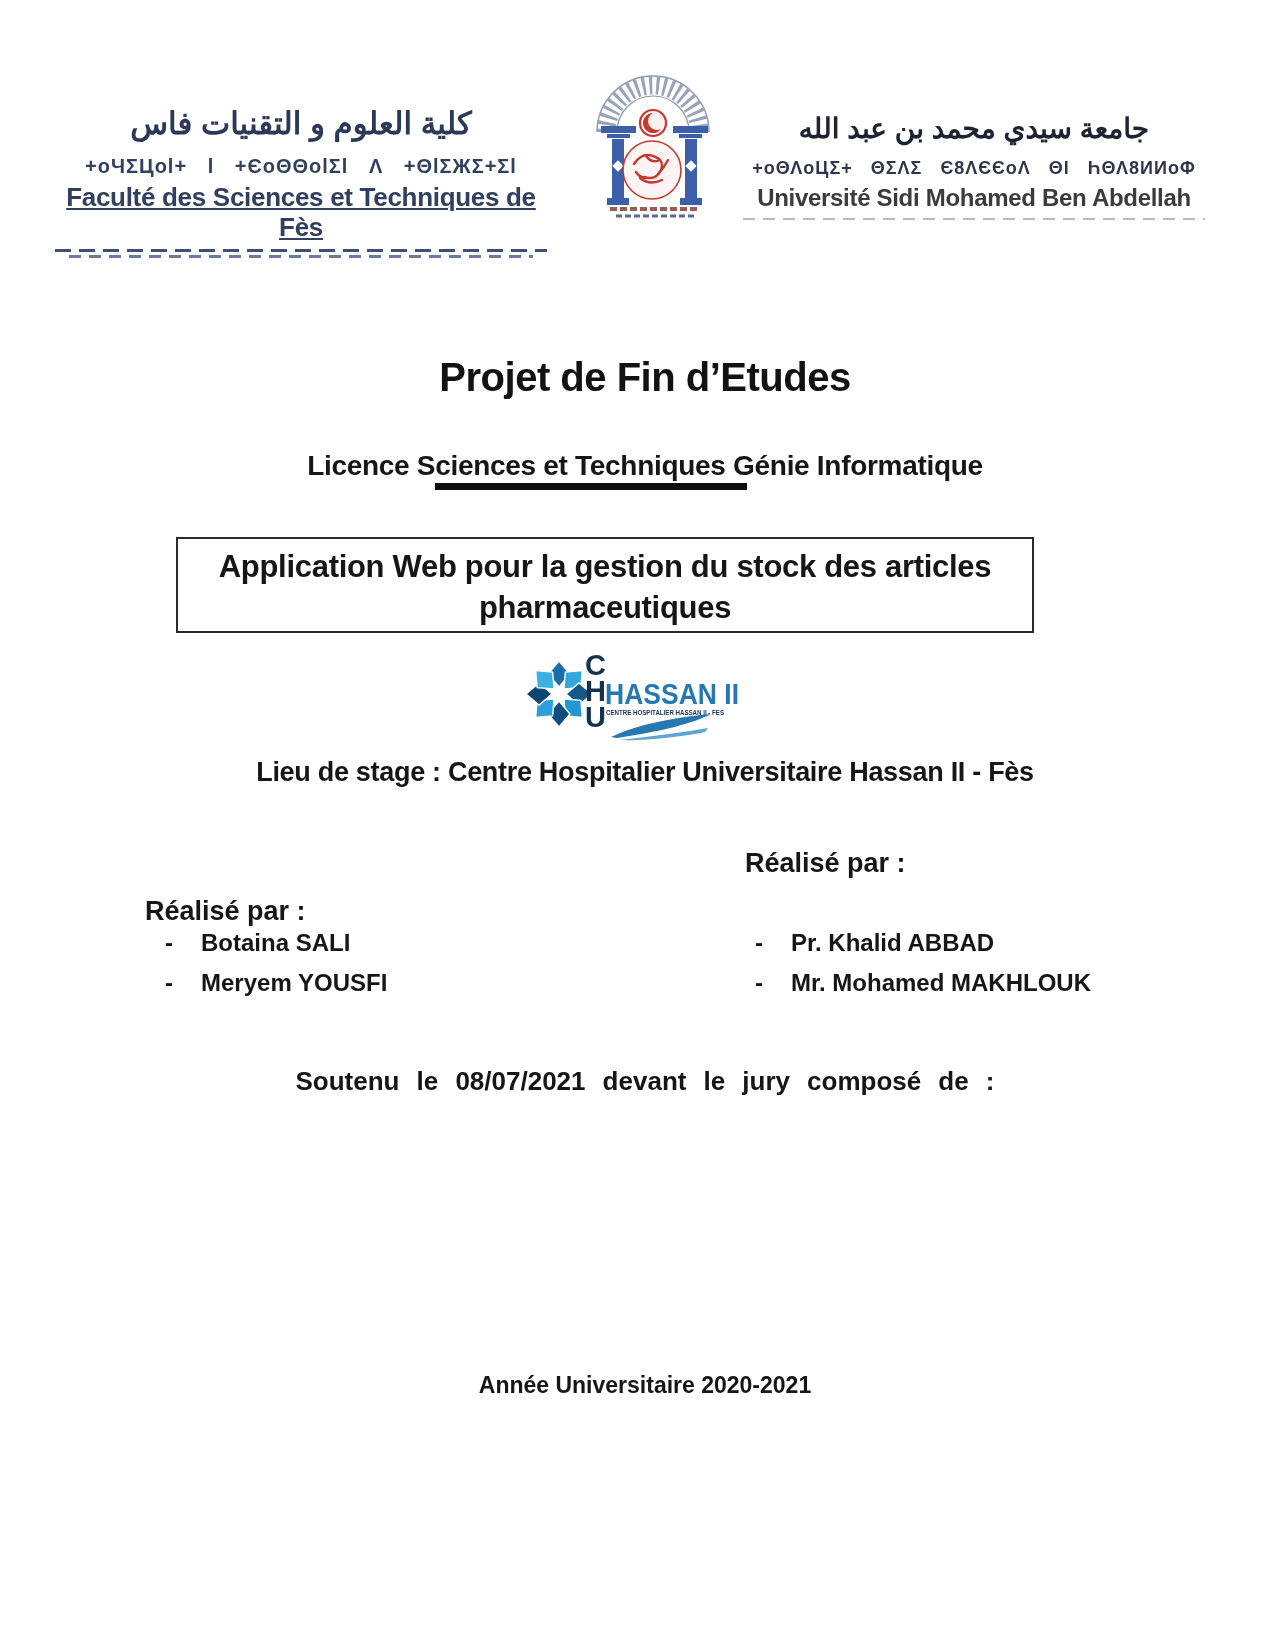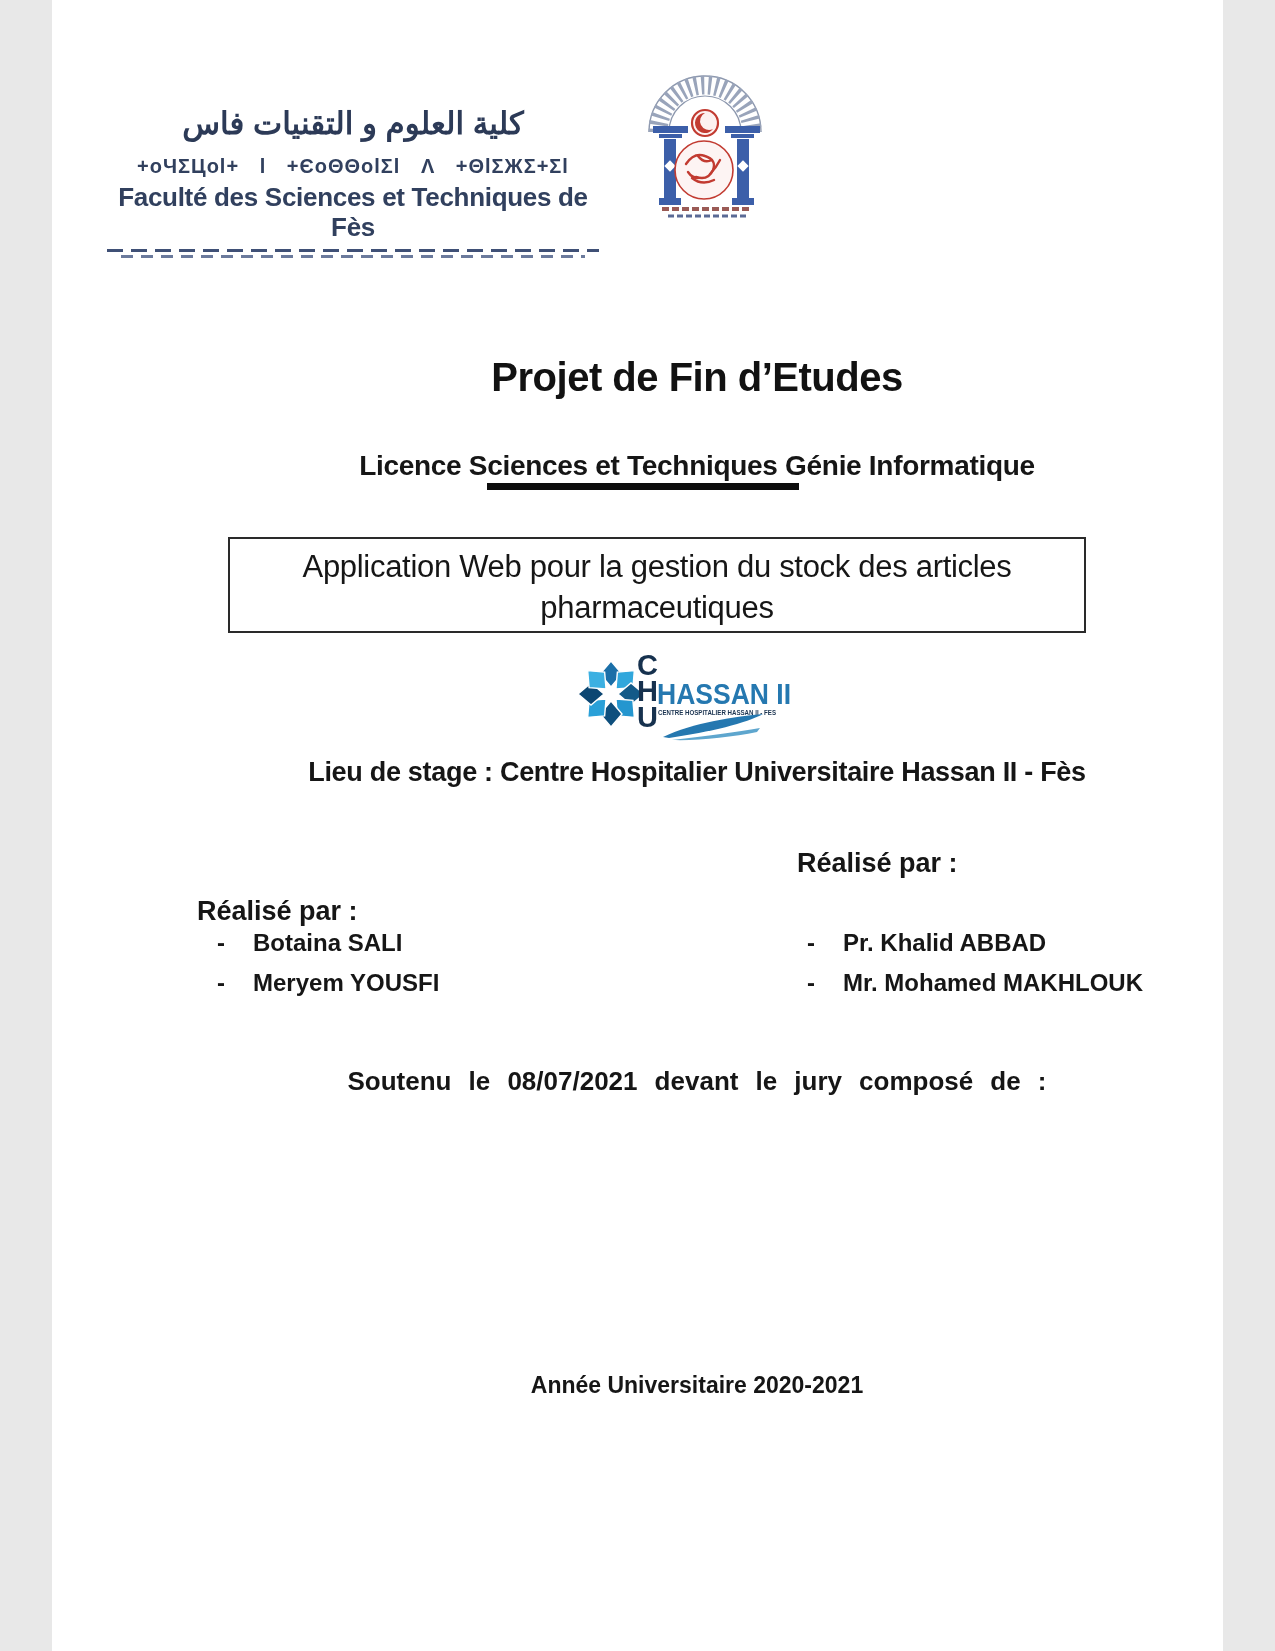--- a/index.html
+++ b/index.html
@@ -1,47 +1,47 @@
 <!DOCTYPE html>
 <html><head>
 <meta charset="utf-8">
 <style>
   html,body{margin:0;padding:0;background:#e8e8e8;}
   .page{
     position:relative;
-    width:1171px;height:1651px;
+    width:1275px;height:1651px;
     background:#ffffff;
     overflow:hidden;
     font-family:"Liberation Sans", sans-serif;
     color:#161616;
     margin:0 auto;
   }
   
   .hdr-left{position:absolute;left:55px;top:106px;width:492px;text-align:center;color:#2c3a57;}
   .hdr-left .ar{font-size:31px;font-weight:bold;line-height:36px;direction:rtl;}
   .hdr-left .tif{font-size:20px;font-weight:bold;letter-spacing:1px;word-spacing:14px;margin-top:12px;line-height:24px;color:#31405e;}
-  .hdr-left .fr{font-size:26px;font-weight:bold;letter-spacing:-0.3px;margin-top:4px;line-height:30px;color:#31405e;}
+  .hdr-left .fr{font-size:26px;font-weight:bold;letter-spacing:-0.3px;margin-top:4px;line-height:30px;color:#31405e;text-decoration:underline;}
   .dash1{height:3px;margin-top:7px;background:repeating-linear-gradient(90deg,#3f5076 0px,#3f5076 16px,transparent 16px,transparent 24px);}
   .dash2{height:3px;margin:3px 14px 0 14px;background:repeating-linear-gradient(90deg,#6b7a9c 0px,#6b7a9c 12px,transparent 12px,transparent 20px);}
   .hdr-right{position:absolute;left:733px;top:112px;width:482px;text-align:center;}
   .hdr-right .ar{font-size:28px;font-weight:bold;line-height:34px;color:#1d2330;direction:rtl;}
   .hdr-right .tif{font-size:18px;font-weight:bold;letter-spacing:1px;word-spacing:12px;margin-top:11px;line-height:22px;color:#30364a;}
   .hdr-right .fr{font-size:24px;font-weight:bold;letter-spacing:-0.3px;margin-top:5px;line-height:28px;color:#3c3c3c;}
   .dash3{height:2px;margin:6px 10px 0 10px;opacity:.4;background:repeating-linear-gradient(90deg,#44557a 0px,#44557a 12px,transparent 12px,transparent 20px);}
   .emblem{position:absolute;left:596px;top:66px;width:118px;height:157px;}
   
   .cx{position:absolute;left:0;width:1290px;text-align:center;}
   
   .main-title{top:355px;font-size:40px;font-weight:bold;letter-spacing:-0.5px;color:#121212;}
   .subtitle{top:450px;font-size:28px;font-weight:bold;letter-spacing:-0.3px;}
   .rule{position:absolute;left:435px;top:483px;width:312px;height:7px;background:#0d0d0d;}
   .title-box{
     position:absolute;left:176px;top:537px;width:858px;height:96px;
     border:2px solid #2a2a2a;box-sizing:border-box;
-    text-align:center;font-size:31px;font-weight:normal;letter-spacing:-0.3px;
+    text-align:center;font-size:31px;font-weight:bold;letter-spacing:-0.3px;
   }
   .title-box .l1{margin-top:7px;line-height:42px;}
   .title-box .l2{line-height:40px;}
   .chu-logo{position:absolute;left:525px;top:644px;width:222px;height:100px;}
   .lieu{top:757px;font-size:27px;font-weight:bold;letter-spacing:-0.3px;}
   
   .label-left{position:absolute;left:145px;top:848px;font-size:27px;font-weight:bold;margin-top:48px;}
   .label-right{position:absolute;left:745px;top:848px;font-size:27px;font-weight:bold;}
   .team-list{position:absolute;list-style:none;margin:0;padding:0;font-size:24px;font-weight:bold;}
   .team-list.left{left:165px;top:928px;}
@@ -96,20 +96,26 @@
       <path d="M44,112 q10,8 22,2"></path>
       <path d="M50,90 q6,8 14,4"></path>
       <path d="M62,108 q6,-6 10,-14"></path>
       <path d="M40,106 q4,6 10,6"></path>
     </g>
 
     <line x1="14" y1="143" x2="104" y2="143" stroke="#9a5a55" stroke-width="4" stroke-dasharray="7 3"></line>
     <line x1="20" y1="150" x2="98" y2="150" stroke="#5a6a95" stroke-width="3" stroke-dasharray="6 3"></line>
   </svg>
 
+  <div class="hdr-right">
+    <div class="ar">جامعة سيدي محمد بن عبد الله</div>
+    <div class="tif">+oΘΛoЦΣ+ ΘΣΛΣ Є8ΛЄЄoΛ Θl ҺΘΛ8ИИoΦ</div>
+    <div class="fr">Université Sidi Mohamed Ben Abdellah</div>
+    <div class="dash3"></div>
+  </div>
 
   <div class="cx main-title">Projet de Fin d’Etudes</div>
   <div class="cx subtitle">Licence Sciences et Techniques Génie Informatique</div>
   <div class="rule"></div>
 
   <div class="title-box">
     <div class="l1">Application Web pour la gestion du stock des articles</div>
     <div class="l2">pharmaceutiques</div>
   </div>
 

